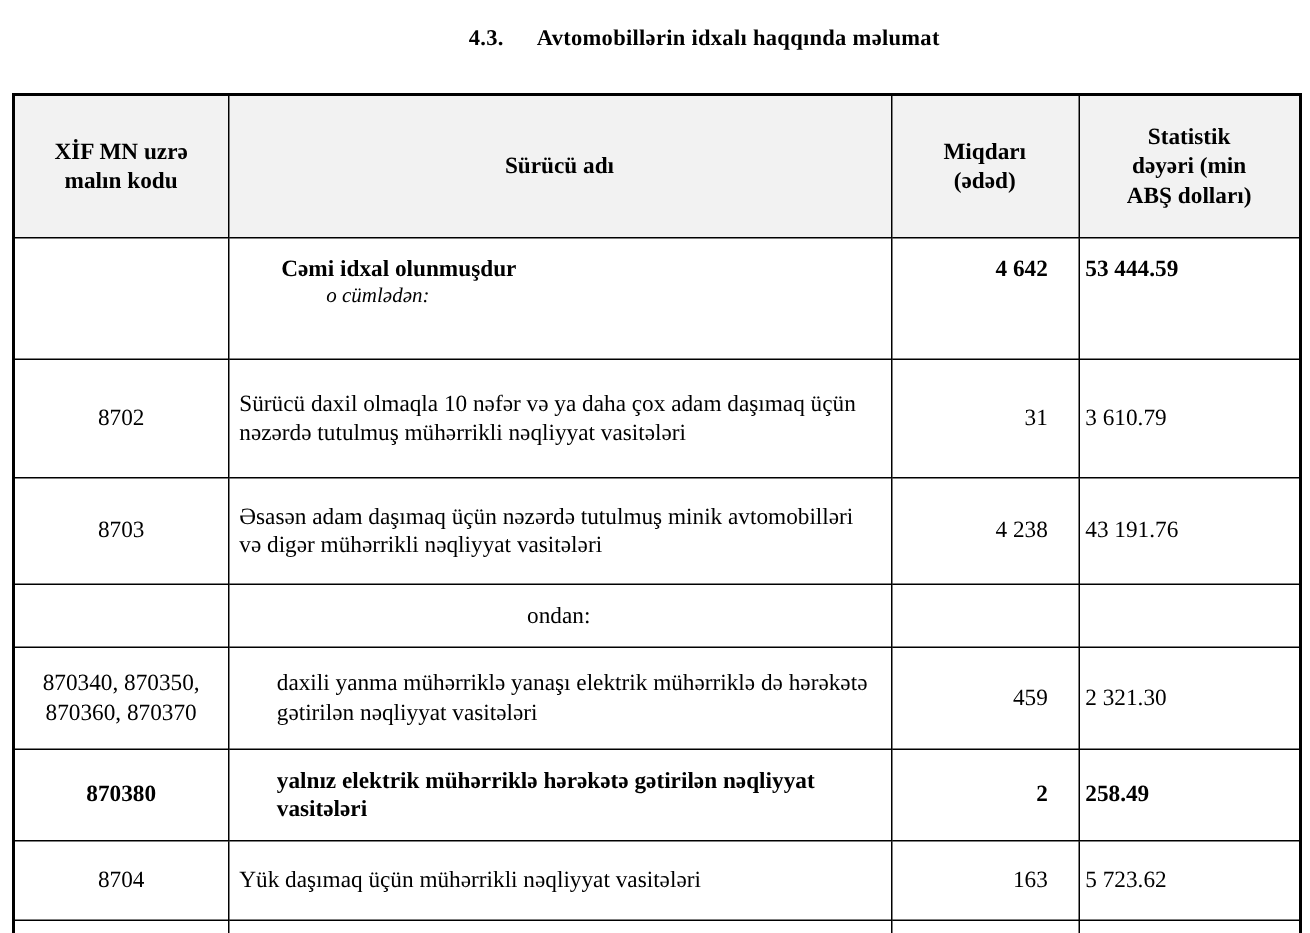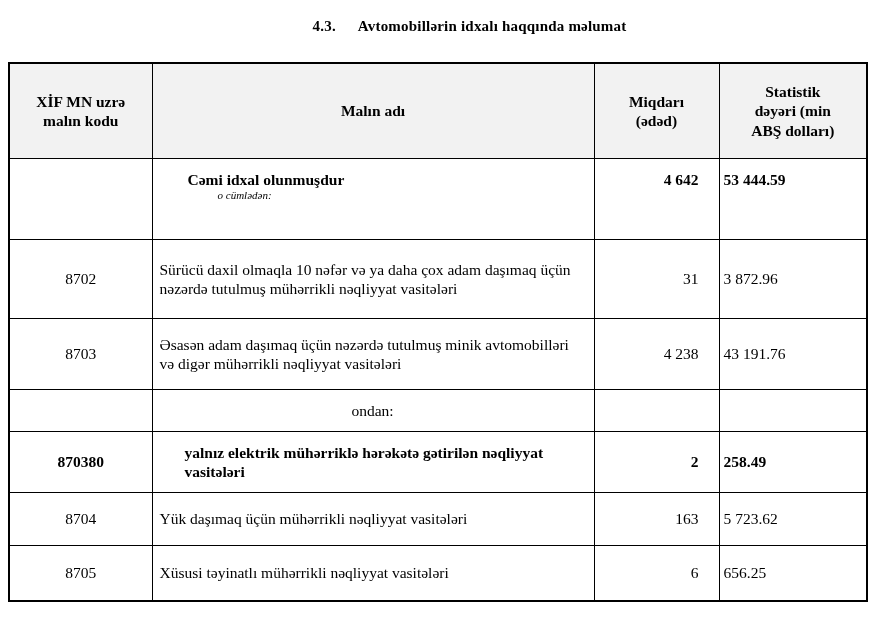--- a/index.html
+++ b/index.html
@@ -68,21 +68,21 @@
   thead th.h-val .hwrap { max-width: 88px; }
 
   td.code { text-align: center; padding: 3px 6px; }
   td.name { text-align: left; padding: 3px 8px 3px 7px; }
   td.qty  { text-align: right; padding: 3px 20px 3px 4px; }
   td.val  { text-align: left; padding: 3px 15px 3px 4px; }
 
   tr.row-total td { height: 66px; vertical-align: top; padding-top: 11px; }
   tr.row-total td.qty, tr.row-total td.val { font-weight: bold; }
   tr.row-total .name-main { font-weight: bold; padding-left: 28px; }
-  tr.row-total .name-sub  { font-style: italic; padding-left: 58px; font-size: 11px; }
+  tr.row-total .name-sub  { font-style: italic; padding-left: 58px; font-size: 14px; }
 
   tr.row-8702   td { height: 72px; }
   tr.row-8703   td { height: 64px; }
   tr.row-ondan  td { height: 35px; }
   tr.row-ondan  td.name { text-align: center; }
   tr.row-870340 td { height: 61px; }
   tr.row-870380 td { height: 54px; font-weight: bold; }
   tr.row-8704   td { height: 46px; }
   tr.row-8705   td { height: 48px; }
 
@@ -101,52 +101,58 @@
     <table class="data">
       <colgroup>
         <col class="c-code">
           <col class="c-name">
           <col class="c-qty">
           <col class="c-val">
       </colgroup>
       <thead>
         <tr>
           <th class="h-code"><span class="hwrap">XİF MN uzrə malın kodu</span></th>
-          <th class="h-name"><span class="hwrap">Malın adı</span></th>
+          <th class="h-name"><span class="hwrap">Sürücü adı</span></th>
           <th class="h-qty"><span class="hwrap">Miqdarı (ədəd)</span></th>
           <th class="h-val"><span class="hwrap">Statistik dəyəri (min ABŞ dolları)</span></th>
         </tr>
       </thead>
       <tbody>
         <tr class="row-total">
           <td class="code"></td>
           <td class="name">
             <div class="name-main">Cəmi idxal olunmuşdur</div>
             <div class="name-sub">o cümlədən:</div>
           </td>
           <td class="qty">4 642</td>
           <td class="val">53 444.59</td>
         </tr>
         <tr class="row-8702">
           <td class="code">8702</td>
           <td class="name">Sürücü daxil olmaqla 10 nəfər və ya daha çox adam daşımaq üçün nəzərdə tutulmuş mühərrikli nəqliyyat vasitələri</td>
           <td class="qty">31</td>
-          <td class="val">3 872.96</td>
+          <td class="val">3 610.79</td>
         </tr>
         <tr class="row-8703">
           <td class="code">8703</td>
           <td class="name">Əsasən adam daşımaq üçün nəzərdə tutulmuş minik avtomobilləri və digər mühərrikli nəqliyyat vasitələri</td>
           <td class="qty">4 238</td>
           <td class="val">43 191.76</td>
         </tr>
         <tr class="row-ondan">
           <td class="code"></td>
           <td class="name">ondan:</td>
           <td class="qty"></td>
           <td class="val"></td>
+        </tr>
+        <tr class="row-870340 indent">
+          <td class="code">870340, 870350, 870360, 870370</td>
+          <td class="name">daxili yanma mühərriklə yanaşı elektrik mühərriklə də hərəkətə gətirilən nəqliyyat vasitələri</td>
+          <td class="qty">459</td>
+          <td class="val">2 321.30</td>
         </tr>
         <tr class="row-870380 indent">
           <td class="code">870380</td>
           <td class="name">yalnız elektrik mühərriklə hərəkətə gətirilən nəqliyyat vasitələri</td>
           <td class="qty">2</td>
           <td class="val">258.49</td>
         </tr>
         <tr class="row-8704">
           <td class="code">8704</td>
           <td class="name">Yük daşımaq üçün mühərrikli nəqliyyat vasitələri</td>

